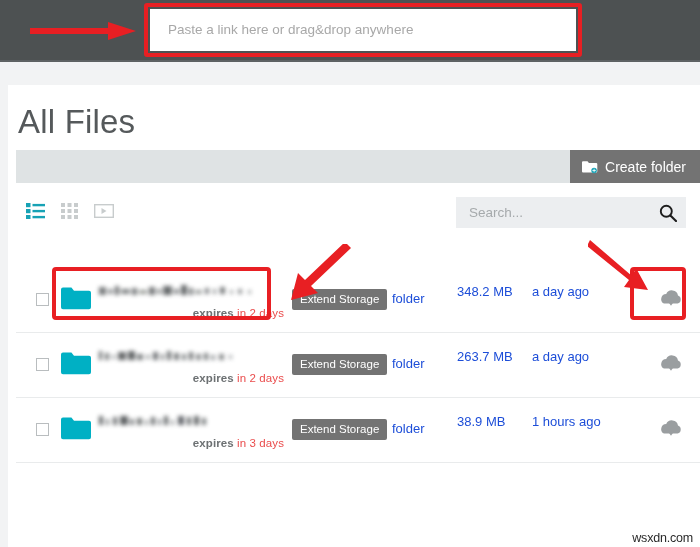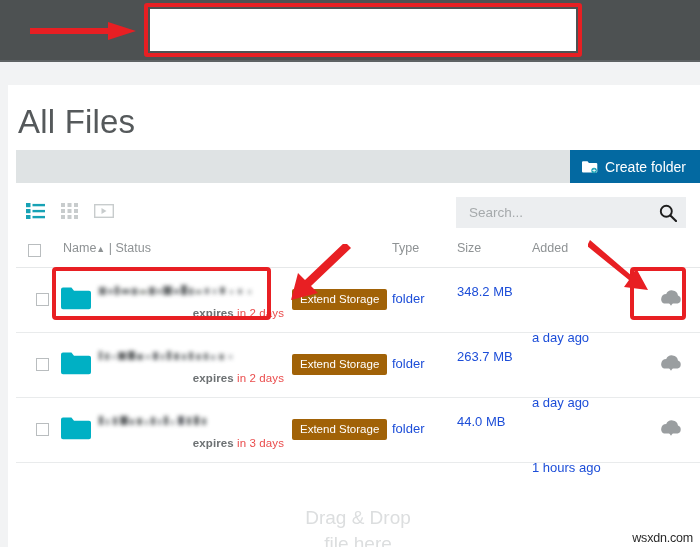--- a/index.html
+++ b/index.html
@@ -111,21 +111,21 @@
     position: absolute;
     left: 8px; top: 65px;
     width: 684px; height: 33px;
     background: #dfe3e4;
   }
   .create-folder-btn {
     position: absolute;
     right: 0px; top: 0px;
     height: 33px;
     padding: 0 14px 0 12px;
-    background: #0369a1;
+    background: #737373;
     color: #ffffff;
     border: none;
     display: flex;
     align-items: center;
     gap: 7px;
     font-size: 14px;
     font-family: "Liberation Sans", sans-serif;
     cursor: pointer;
   }
 
@@ -215,36 +215,36 @@
     font-size: 11.5px;
     color: #6d7173;
     font-weight: bold;
     letter-spacing: 0.1px;
     text-align: right;
   }
   .expires .when { color: #ea4c4c; font-weight: normal; }
   .extend-badge {
     position: absolute;
     left: 276px; top: 22px;
-    background: #a16207;
+    background: #737373;
     color: #ffffff;
     font-size: 11.5px;
     padding: 4px 8px 5px 8px;
     border-radius: 2px;
     cursor: pointer;
     white-space: nowrap;
   }
   .cell {
     position: absolute;
     font-size: 13px;
     color: #1d4ed8;
   }
   .c-type { left: 376px; top: 24px; }
   .c-size { left: 441px; top: 16px; width: 58px; line-height: 17px; }
-  .c-added { left: 516px; top: 16px; width: 72px; line-height: 17px; margin-top: 46px; }
+  .c-added { left: 516px; top: 16px; width: 72px; line-height: 17px; }
   .dl-icon { position: absolute; left: 643px; top: 22px; cursor: pointer; }
 
   
   .dropzone {
     position: absolute;
     left: 8px; top: 406px;
     width: 684px; height: 56px;
     text-align: center;
     color: #dcdedf;
     font-size: 19px;
@@ -278,20 +278,21 @@
 <body>
 
 <div class="topbar"></div>
 <div class="topbar-hairline"></div>
 
 <svg class="arrow-left-annot" viewBox="0 0 106 18">
   <path d="M0 6 H78 V0 L106 9 L78 18 V12 H0 Z" fill="#e81f23"></path>
 </svg>
 
 <div class="upload-widget">
+  <input class="upload-input" type="text" placeholder="Paste a link here or drag&amp;drop anywhere" style="">
 </div>
 <div class="upload-annot"></div>
 
 <div class="page-bg"></div>
 
 <div class="panel">
 
   <div class="panel-title">All Files</div>
 
   <div class="strip">
@@ -341,31 +342,20 @@
   <div class="search-box">
     <input class="search-input" type="text" placeholder="Search..." style="">
     <span class="search-icon-wrap">
       <svg width="18" height="18" viewBox="0 0 18 18">
         <circle cx="7.3" cy="7.3" r="5.5" fill="none" stroke="#1d1d1d" stroke-width="1.9"></circle>
         <line x1="11.4" y1="11.4" x2="17" y2="17" stroke="#1d1d1d" stroke-width="2.1" stroke-linecap="round"></line>
       </svg>
     </span>
   </div>
 
-  <div class="thead">
-    <span class="chk" style="position:absolute;left:12px;top:4px;"></span>
-    <span class="th th-name">
-      <span>Name</span><span class="sort-caret">▲</span>
-      <span>|</span>
-      <span>Status</span>
-    </span>
-    <span class="th th-type">Type</span>
-    <span class="th th-size">Size</span>
-    <span class="th th-added">Added</span>
-  </div>
 
   <div class="row" style="top:182px;">
     <span class="chk row-chk"></span>
     <svg class="folder-icon" width="30" height="25" viewBox="0 0 30 25">
       <path d="M0 3.6A2 2 0 0 1 2 1.6h8.4l2.6 3.1H28A2 2 0 0 1 30 6.7V21.3A2 2 0 0 1 28 23.3H2A2 2 0 0 1 0 21.3Z" fill="#00b0c4"></path>
     </svg>
     <div class="fname-wrap">
       <svg class="fname-blur" width="180" height="11" viewBox="0 0 180 11">
         <rect x="0" y="2" width="7" height="8" fill="#5a5e60"></rect>
           <rect x="9" y="4" width="5" height="5" fill="#7a7e80"></rect>
@@ -470,34 +460,30 @@
           <rect x="95" y="1" width="5" height="9" fill="#434749"></rect>
         <rect x="103" y="3" width="4" height="7" fill="#5a5e60"></rect>
       </svg>
       <div class="expires">
         <span>expires</span>
         <span class="when">in 3 days</span>
       </div>
     </div>
     <span class="extend-badge">Extend Storage</span>
     <span class="cell c-type">folder</span>
-    <span class="cell c-size">44.0 MB</span>
+    <span class="cell c-size">38.9 MB</span>
     <span class="cell c-added">1 hours ago</span>
     <span class="dl-icon">
       <svg width="24" height="19" viewBox="0 0 24 19">
         <path d="M19 6.6A6.2 6.2 0 0 0 7.2 5.1 5 5 0 0 0 5 14.6h13.6A4.2 4.2 0 0 0 19 6.6z" fill="#9a9ea0"></path>
         <path d="M12 16.8 L8.6 12 h6.8 Z" fill="#9a9ea0"></path>
       </svg>
     </span>
   </div>
 
-  <div class="dropzone">
-    <div>Drag &amp; Drop</div>
-    <div>file here</div>
-  </div>
 
 </div>
 
 <div class="annot-box annot-row1"></div>
 <div class="annot-box annot-dl"></div>
 
 <svg class="annot-arrow" style="left:287px;top:244px;width:68px;height:56px;" viewBox="0 0 68 56">
   <path d="M64 2 L24 40 L31 47 L4 54 L11 27 L18 34 L58 -4 Z" fill="#e81f23" transform="translate(0,2)"></path>
 </svg>
 

